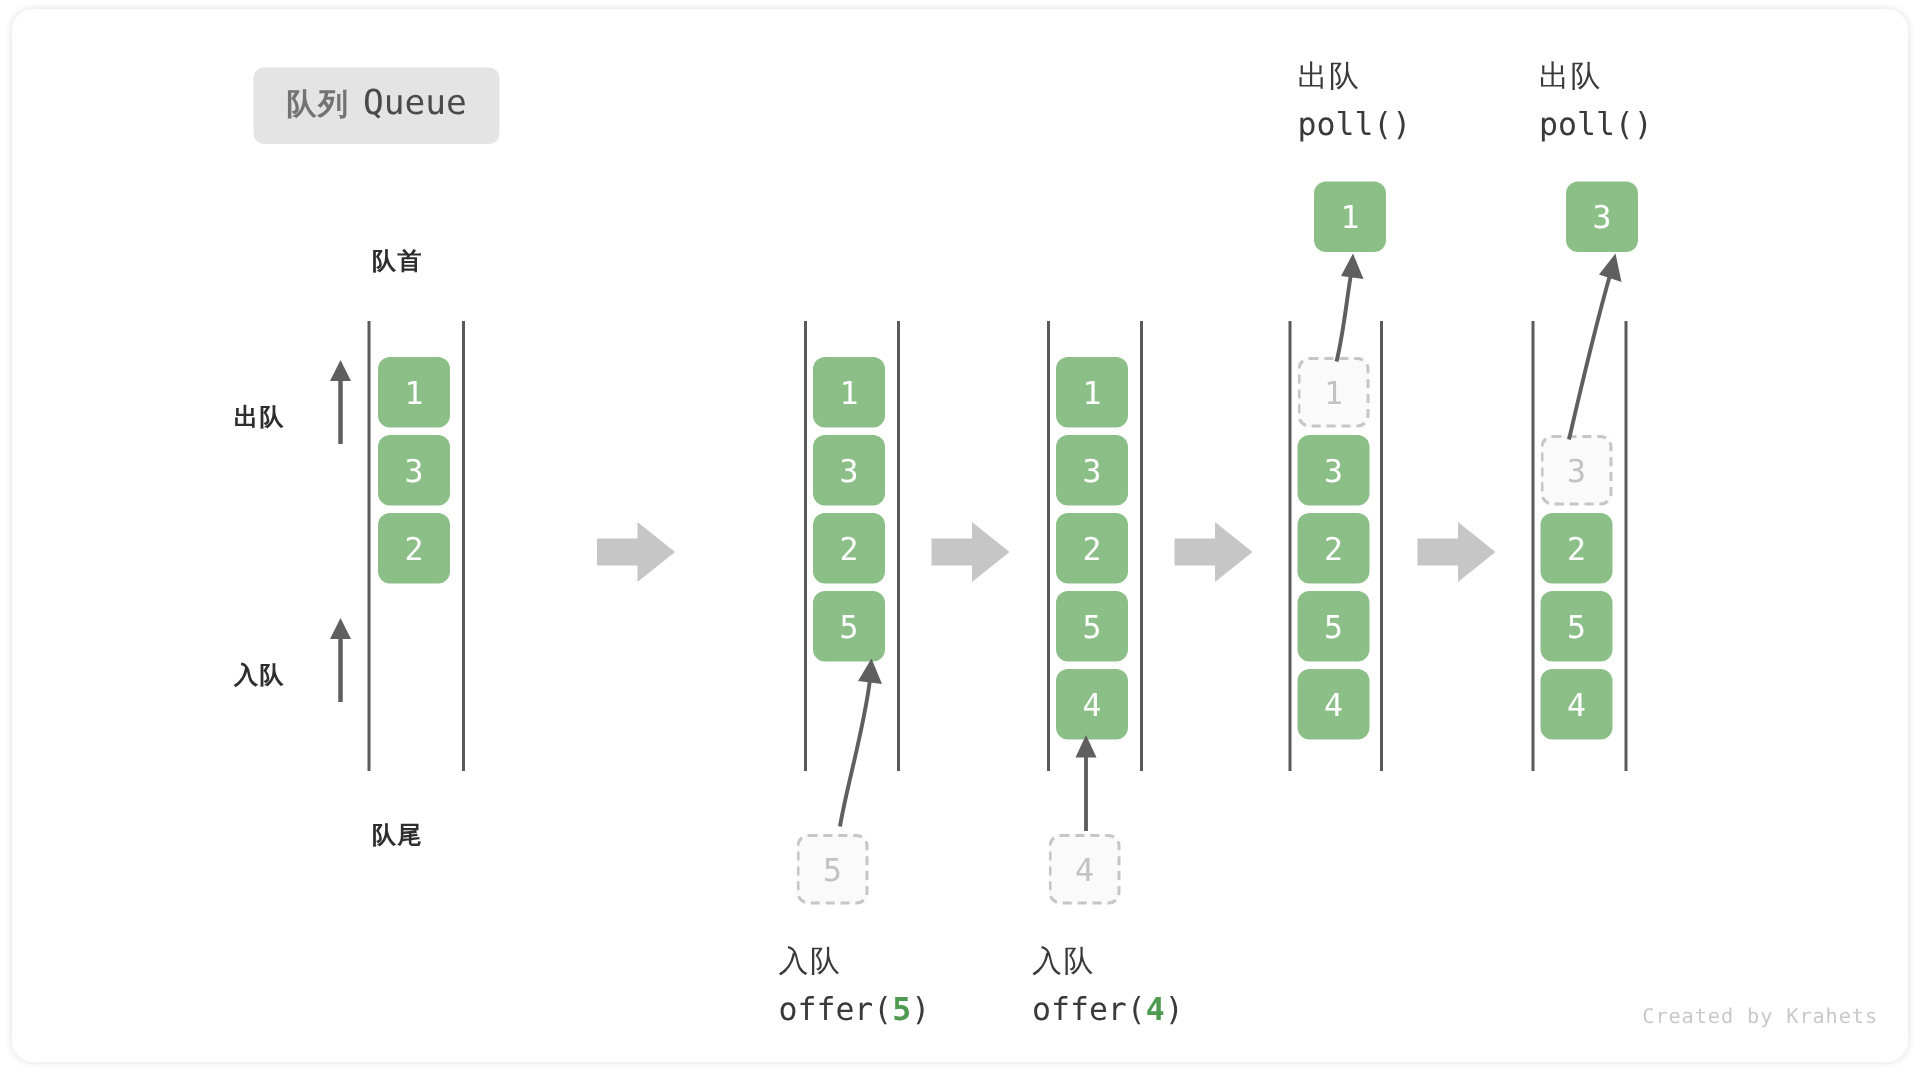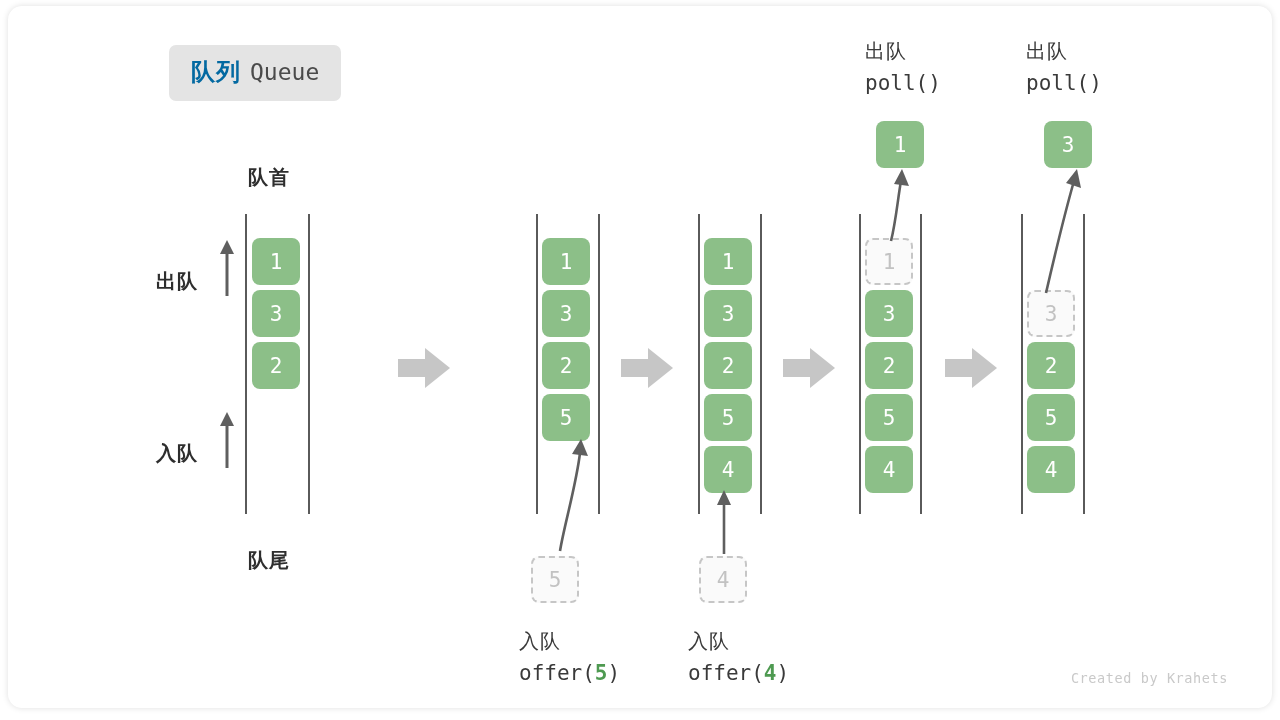--- a/index.html
+++ b/index.html
@@ -29,35 +29,35 @@
   
   #title-badge {
     left: 161px;
     top: 39px;
     padding: 11px 22px 13px 22px;
     background: #e4e4e4;
     border-radius: 7px;
     white-space: nowrap;
   }
   #title-badge .cn {
-    font-size: 24px;
+    font-size: 20px;
     font-weight: bold;
-    color: #0369a1;
+    color: #737373;
     letter-spacing: 1px;
   }
   #title-badge .en {
     font-size: 23px;
     color: #4a4a4a;
     font-family: "DejaVu Sans Mono", "Liberation Mono", monospace;
     margin-left: 9px;
   }
 
   
   .cn-bold {
-    font-size: 20px;
+    font-size: 16px;
     font-weight: bold;
     color: #2e2e2e;
     white-space: nowrap;
     letter-spacing: 1px;
   }
 
   .op-label {
     white-space: nowrap;
     text-align: left;
     line-height: 1.55;
@@ -113,21 +113,21 @@
     color: #ffffff;
     font-size: 21px;
     display: flex;
     align-items: center;
     justify-content: center;
     font-family: "DejaVu Sans Mono", "Liberation Mono", monospace;
   }
 
   
   #footer {
-    right: 44px;
+    right: 20px;
     bottom: 22px;
     font-size: 13.5px;
     font-family: "DejaVu Sans Mono", "Liberation Mono", monospace;
     color: #c9c9c9;
     letter-spacing: 0.6px;
     white-space: nowrap;
   }
 
   svg { overflow: visible; }
 </style>

